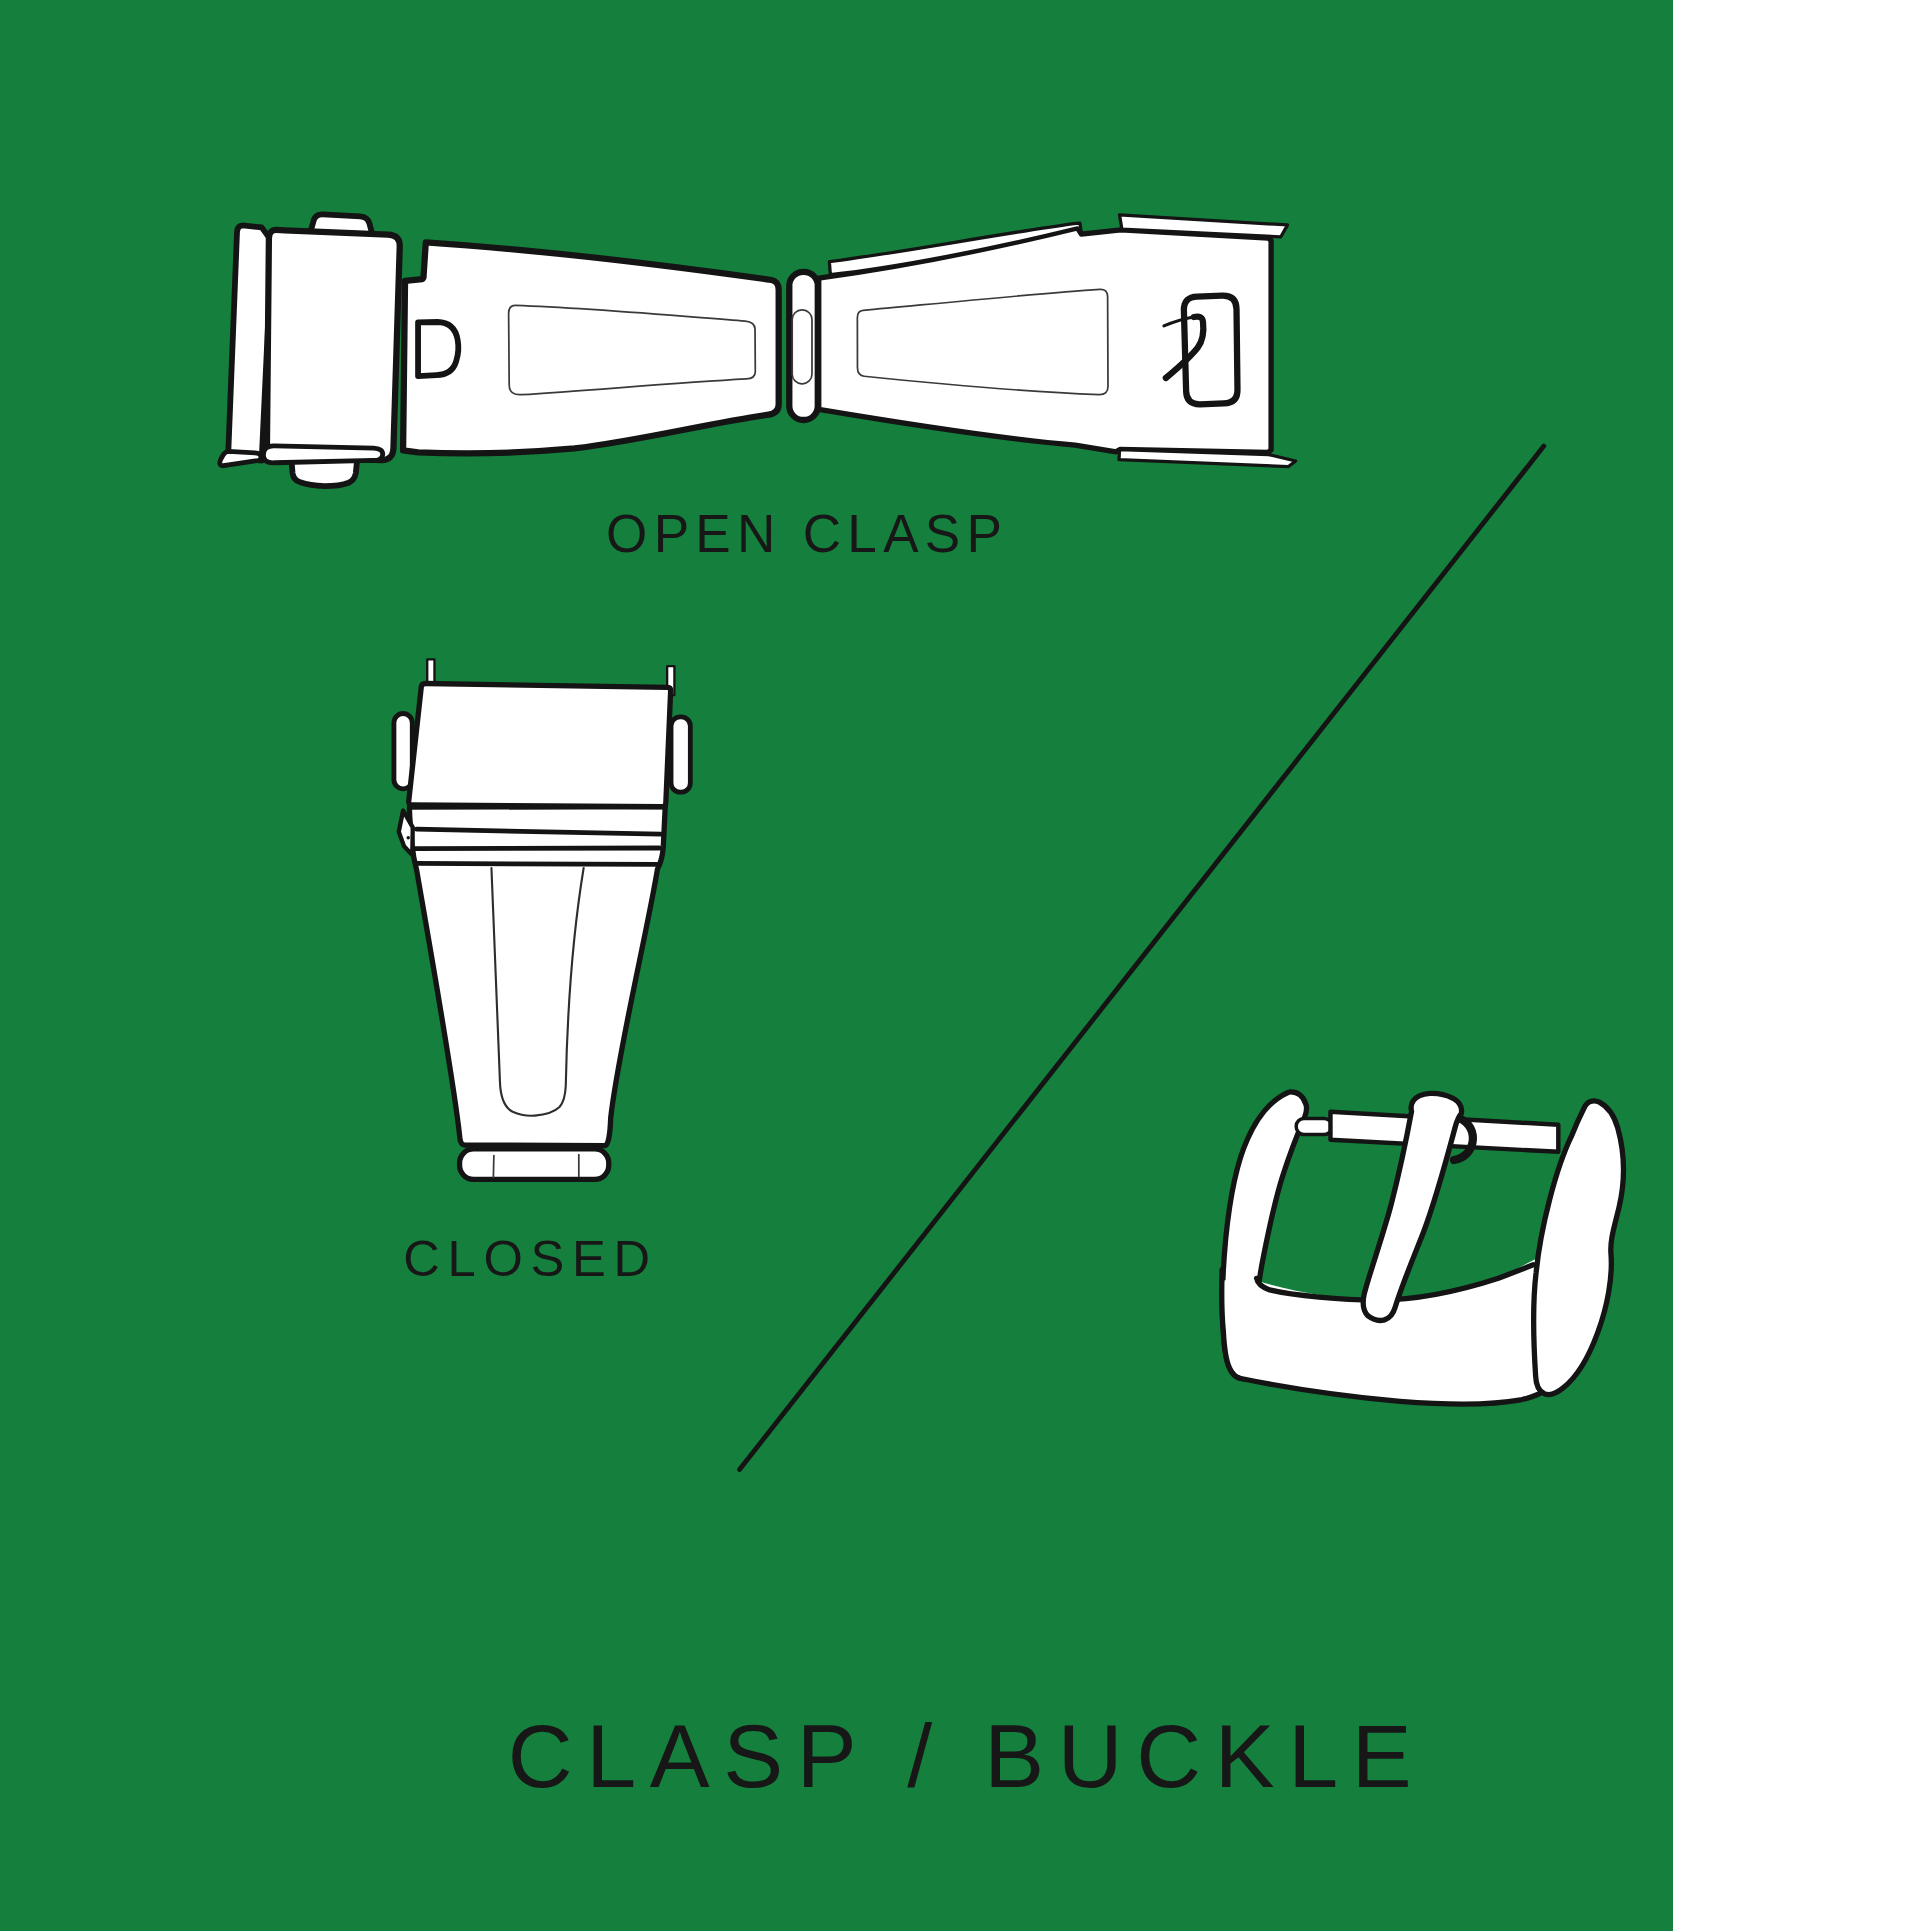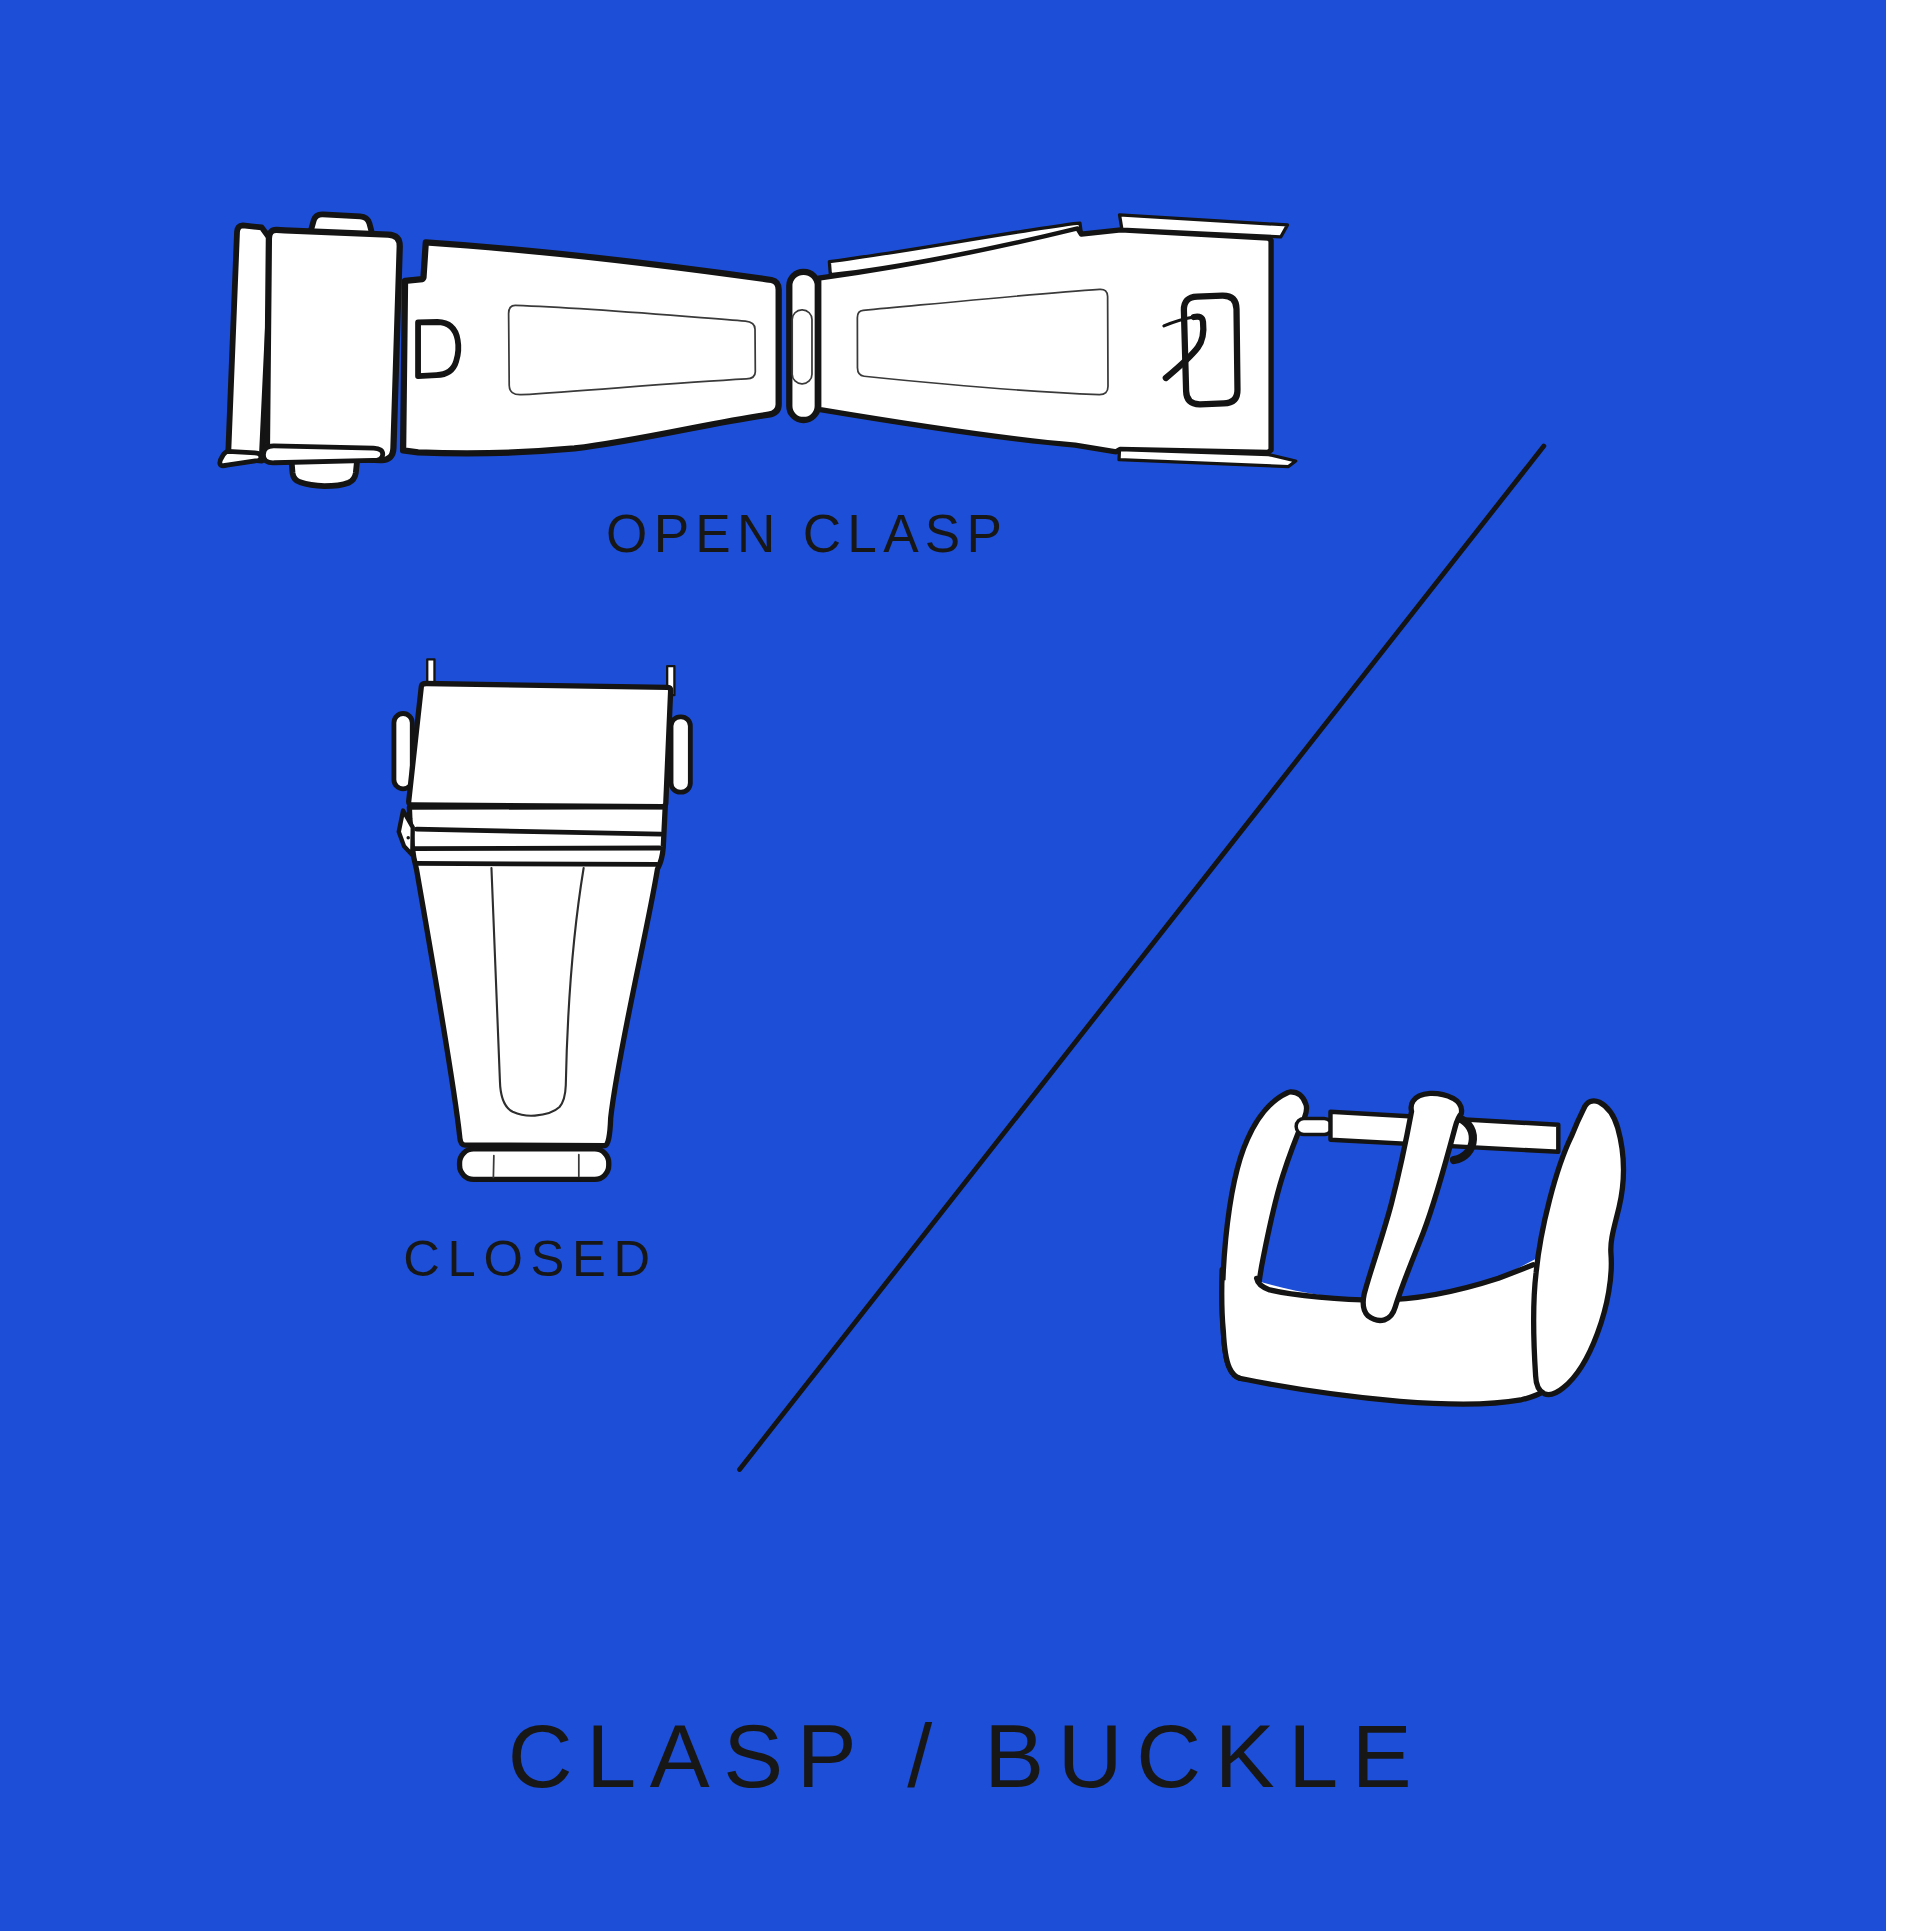--- a/index.html
+++ b/index.html
@@ -1,16 +1,16 @@
 <!DOCTYPE html>
 <html><head>
 <meta charset="utf-8">
 <style>
   html,body{margin:0;padding:0;background:#ffffff;}
-  .wrap{width:1886px;height:1931px;position:relative;background:#1d4ed8;overflow:hidden;}
+  .wrap{width:1673px;height:1931px;position:relative;background:#15803d;overflow:hidden;}
   svg{position:absolute;top:0;left:0;}
   text{font-family:"Liberation Sans", sans-serif; fill:#171717;}
 </style>
 </head>
 <body>
 <div class="wrap">
 <svg width="1931" height="1931" viewBox="0 0 2000 2000" fill="none" stroke-linejoin="round" stroke-linecap="round">
   <g stroke="#141414">
 
     <path d="M 320 246 L 325 228 Q 327 221.5 334.5 222 L 373 224 Q 380.5 224.5 382.5 231 L 387 248 Z" stroke-width="6" fill="#fff"></path>

